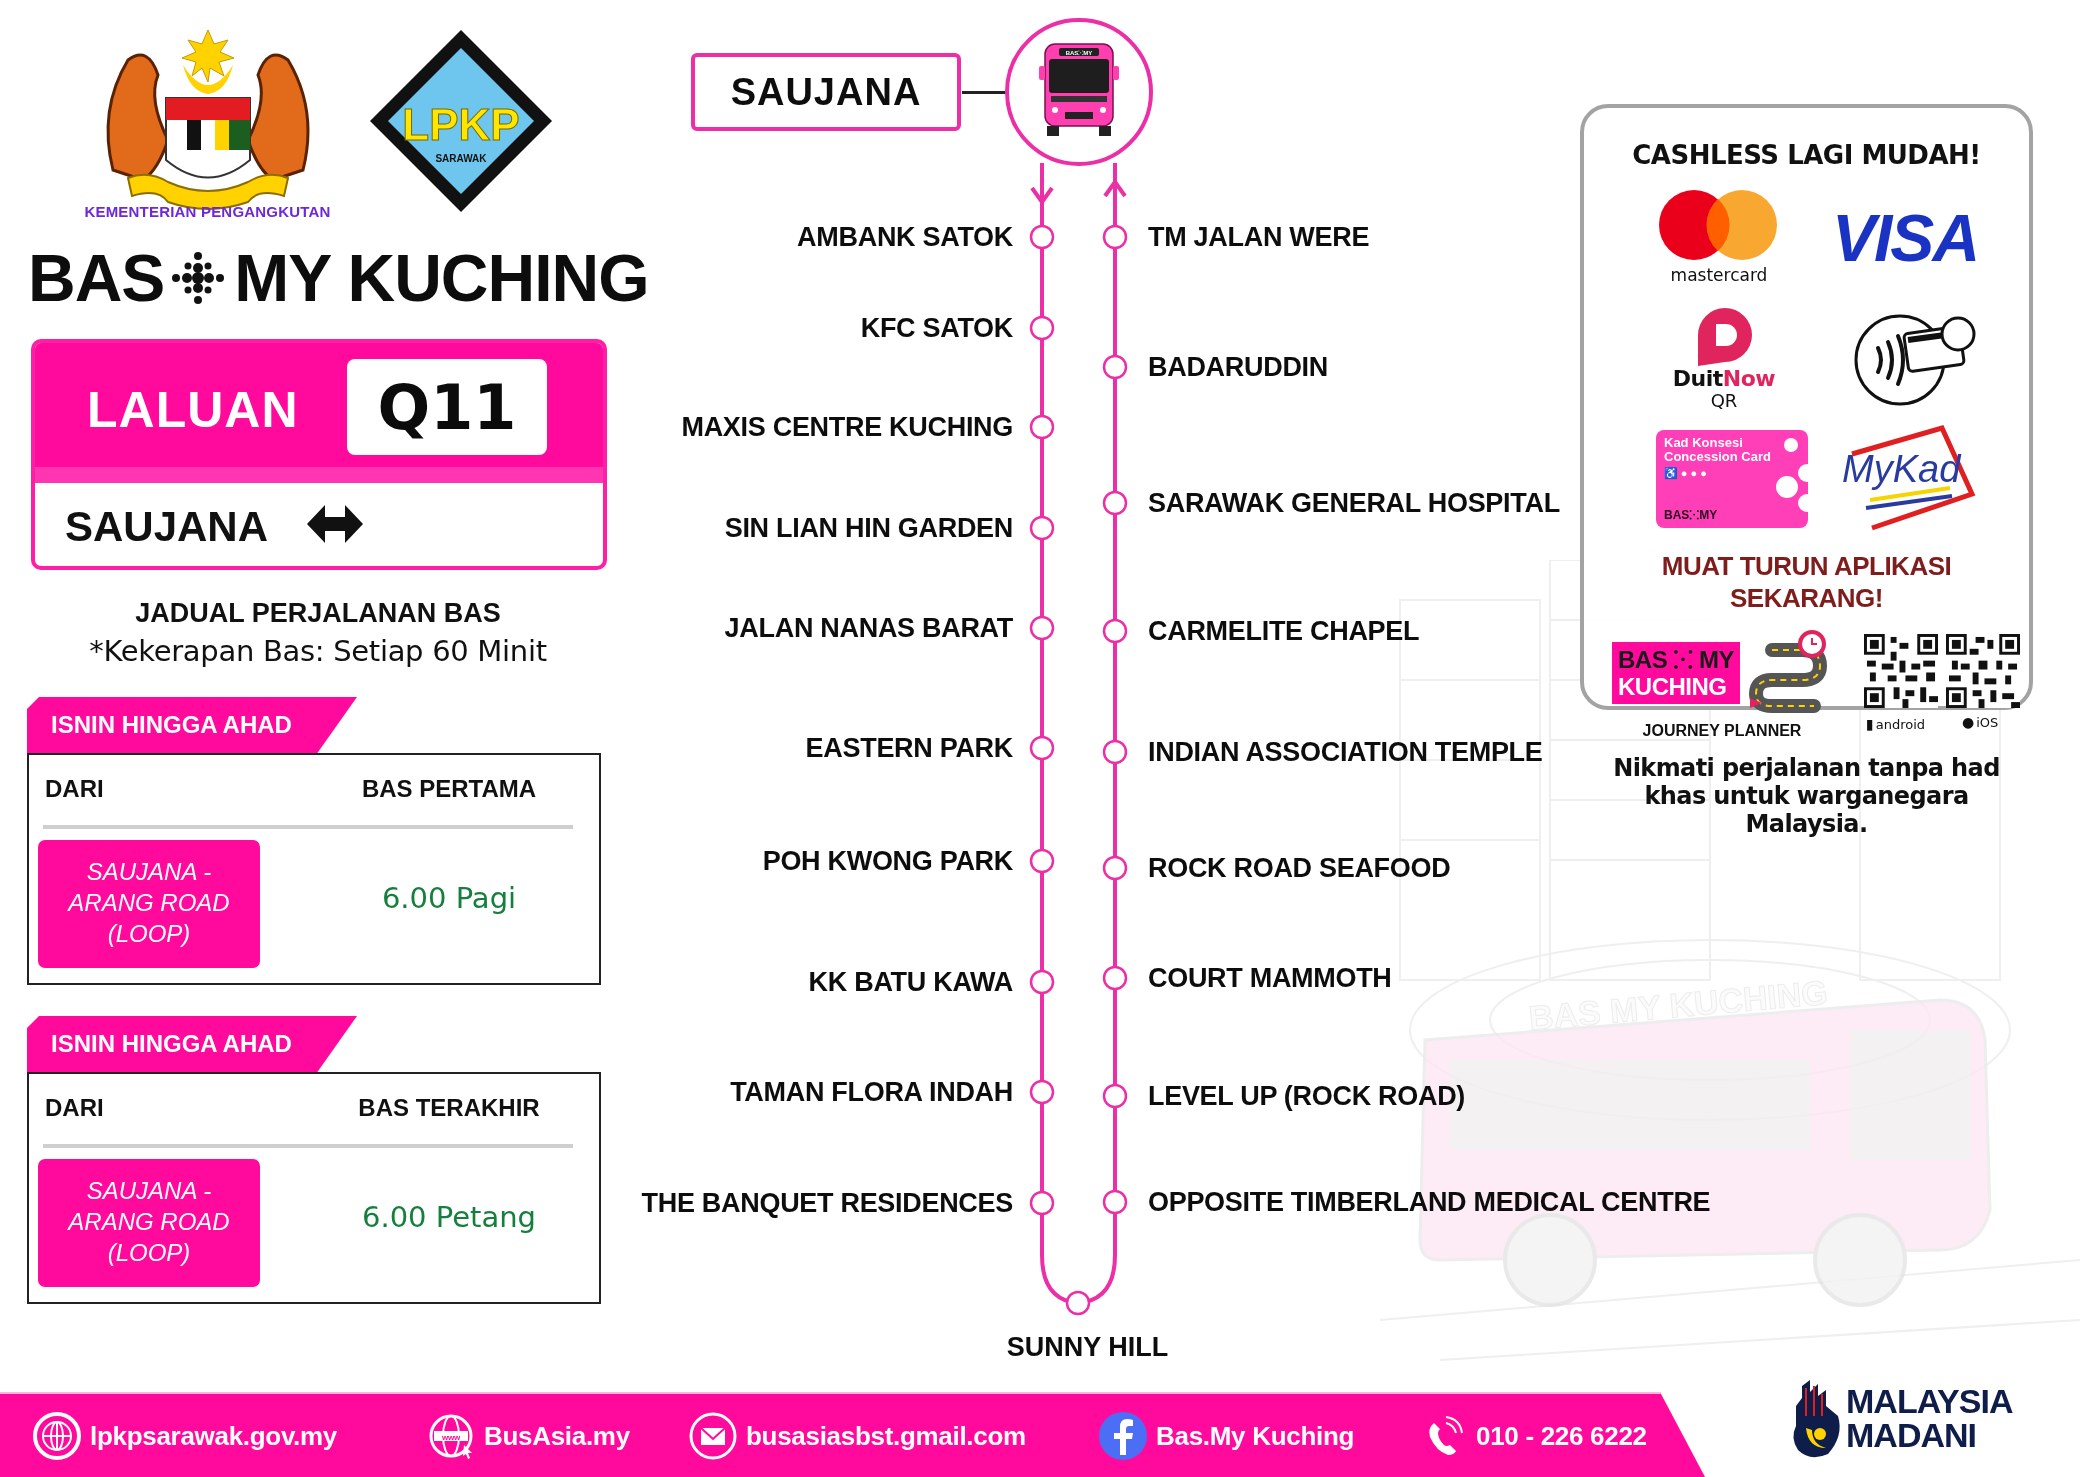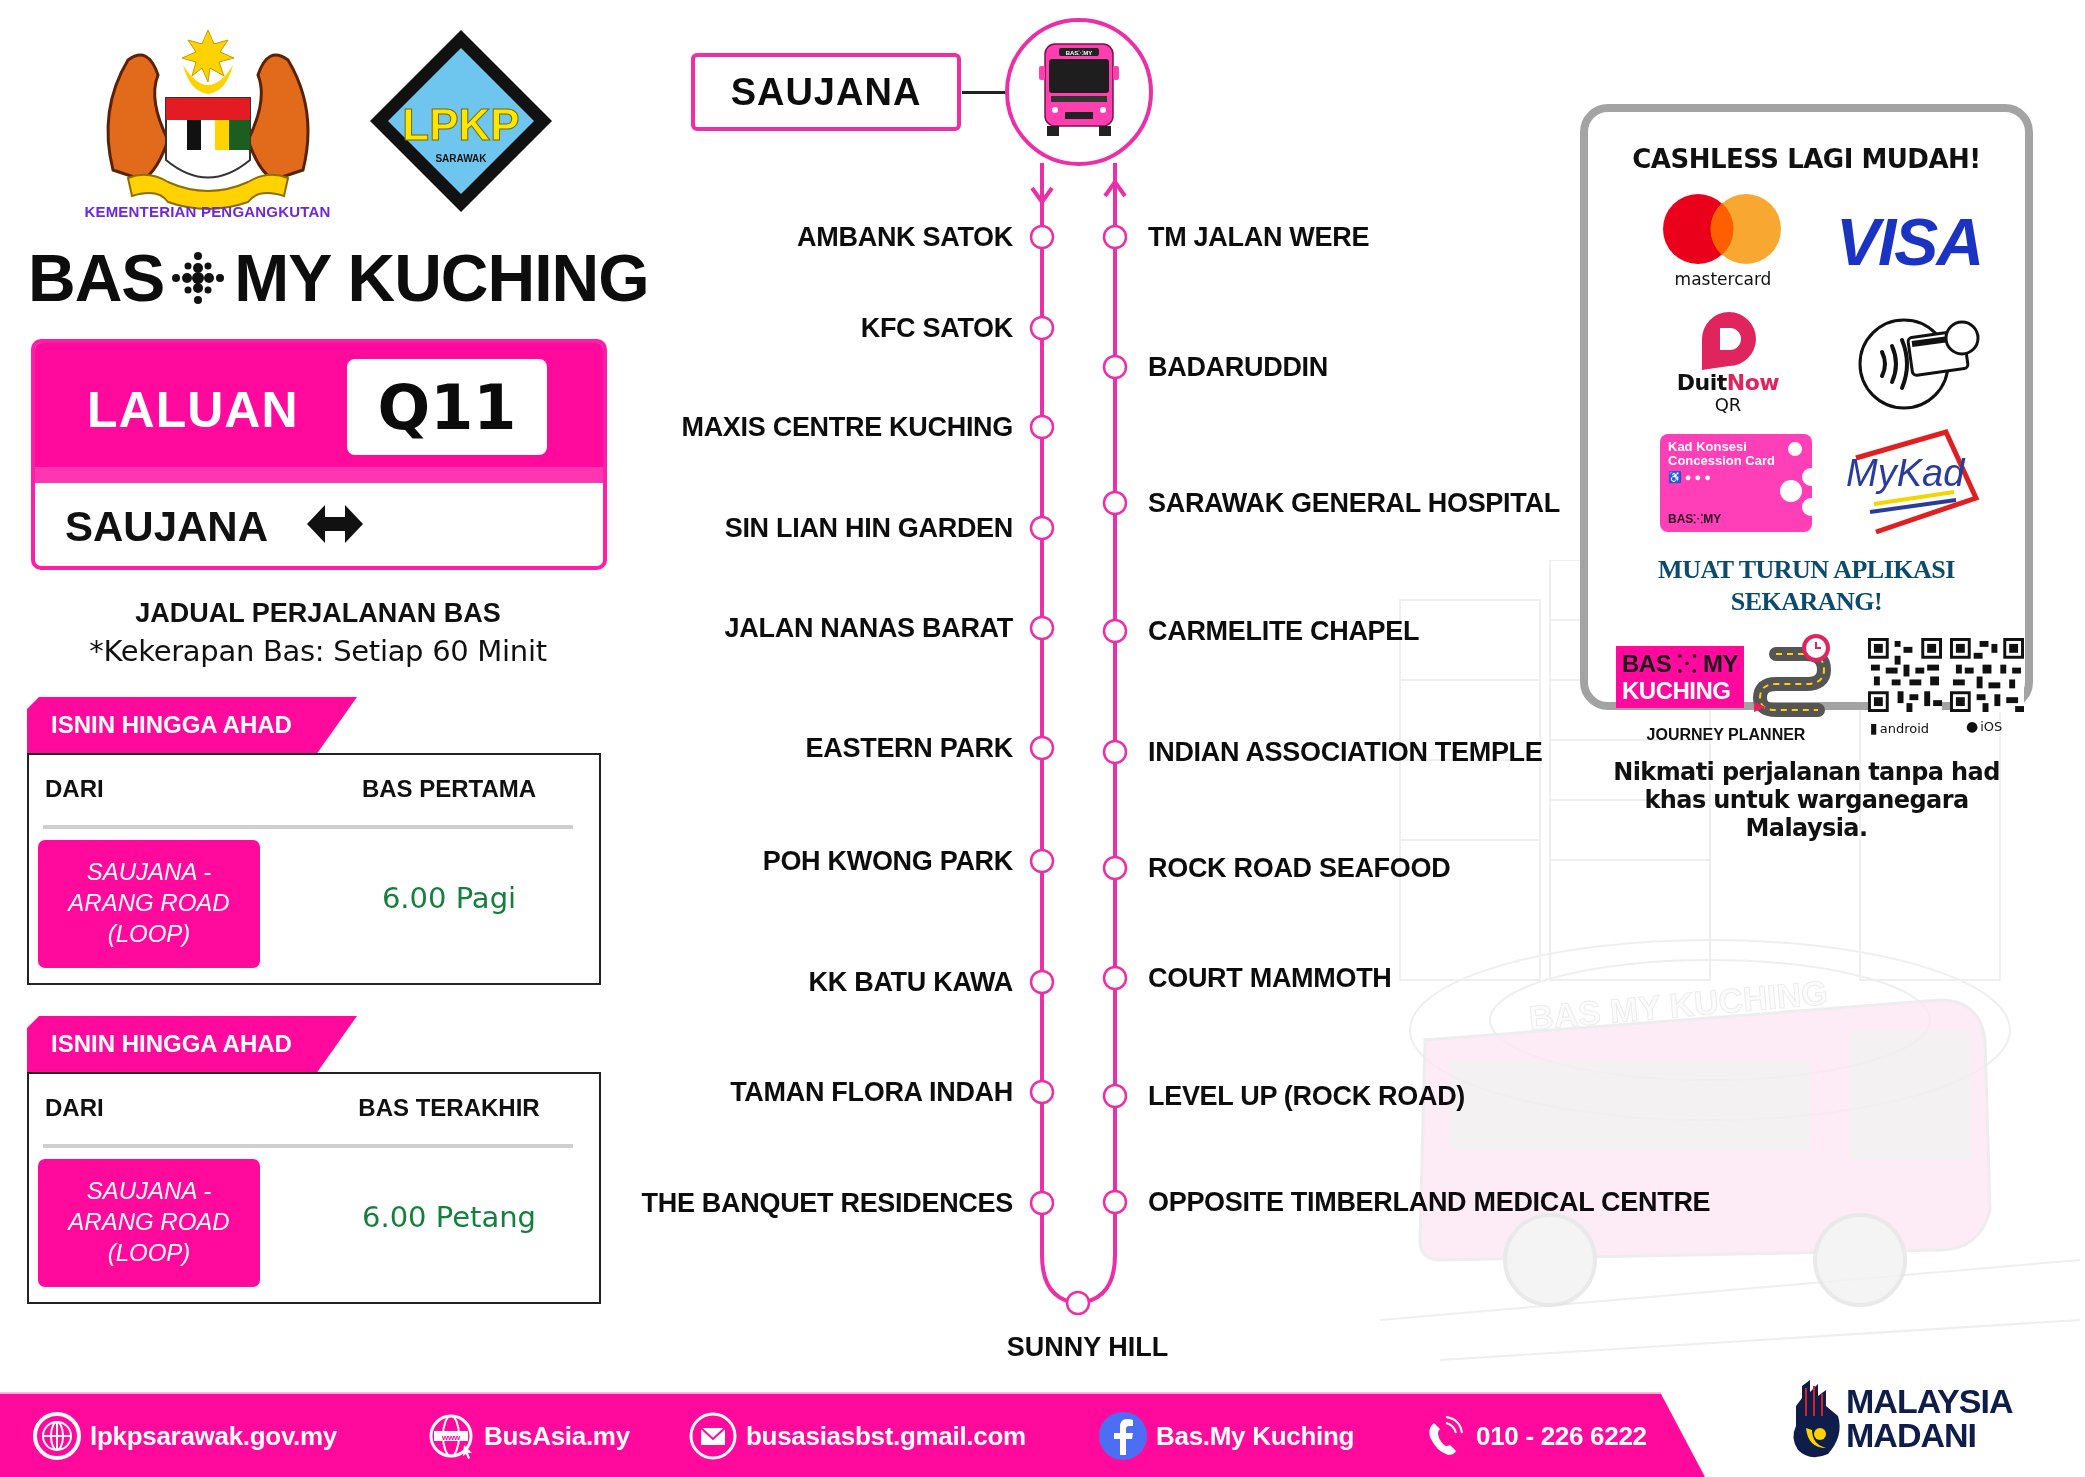--- a/index.html
+++ b/index.html
@@ -44,35 +44,35 @@
   .origin-box { left: 691px; top: 53px; width: 270px; height: 78px; border: 4px solid #ec2fa6; border-radius: 6px; background: #fff; display: flex; align-items: center; justify-content: center; font-size: 38px; font-weight: 700; letter-spacing: 1px; color: #0d0d0d; }
   .origin-connector { left: 962px; top: 91px; width: 44px; height: 3px; background: #222; }
   .bus-circle { left: 1005px; top: 18px; width: 148px; height: 148px; border: 4px solid #ec2fa6; border-radius: 50%; background: #fff; }
 
   .stop-label { position: absolute; font-size: 27px; font-weight: 700; color: #0d0d0d; white-space: nowrap; letter-spacing: -0.3px; transform: translateY(-50%); }
   .stop-label.left { right: calc(2085px - 1013px); text-align: right; }
   .stop-label.right { left: 1148px; }
   .sunny-label { left: 1000px; top: 1332px; width: 175px; text-align: center; font-size: 27px; font-weight: 700; color: #0d0d0d; }
 
   
-  .pay-card { left: 1580px; top: 104px; width: 453px; height: 606px; border: 8px solid #a3a3a3; border-radius: 28px; background: rgba(255,255,255,0.92); }
+  .pay-card { left: 1580px; top: 104px; width: 453px; height: 606px; border: 4px solid #a3a3a3; border-radius: 28px; background: rgba(255,255,255,0.92); }
   .pay-title { position: absolute; left: 0; top: 32px; width: 100%; text-align: center; font-size: 26px; font-weight: 700; color: #111; font-family: "DejaVu Sans", sans-serif; letter-spacing: -0.5px; }
   .mc { position: absolute; left: 72px; top: 80px; width: 124px; height: 74px; }
   .mc-label { position: absolute; left: 60px; top: 157px; width: 150px; text-align: center; font-size: 17px; color: #111; font-family: "DejaVu Sans", sans-serif; }
   .visa { position: absolute; left: 248px; top: 92px; font-size: 66px; font-weight: 700; font-style: italic; color: #1a33c2; letter-spacing: -2px; }
   .duitnow-pin { position: absolute; left: 112px; top: 198px; width: 58px; height: 62px; }
   .duitnow-label { position: absolute; left: 60px; top: 258px; width: 160px; text-align: center; font-size: 22px; font-weight: 700; color: #111; font-family: "DejaVu Sans", sans-serif; letter-spacing: -0.5px; }
   .duitnow-label .now { color: #e0245e; }
   .duitnow-qr { position: absolute; left: 60px; top: 282px; width: 160px; text-align: center; font-size: 18px; color: #111; font-family: "DejaVu Sans", sans-serif; }
   .contactless { position: absolute; left: 264px; top: 200px; width: 130px; height: 100px; }
   .concession { position: absolute; left: 72px; top: 322px; width: 152px; height: 98px; background: #ff3fb8; border-radius: 8px; color: #fff; padding: 6px 8px; font-size: 13px; font-weight: 700; line-height: 14px; }
   .concession .c-brand { position: absolute; left: 8px; bottom: 6px; font-size: 12px; color: #2a0a1e; }
   .concession .hole { position: absolute; border-radius: 50%; background: #fff; }
   .mykad { position: absolute; left: 248px; top: 316px; width: 150px; height: 108px; }
-  .app-title { position: absolute; left: 0; top: 442px; width: 100%; text-align: center; font-size: 26px; font-weight: 700; line-height: 32px; color: #0c4a6e; font-family: Liberation Serif, serif; letter-spacing: -0.5px; }
+  .app-title { position: absolute; left: 0; top: 442px; width: 100%; text-align: center; font-size: 26px; font-weight: 700; line-height: 32px; color: #7f1d1d; font-family: Liberation Sans, sans-serif; letter-spacing: -0.5px; }
   .app-logo { position: absolute; left: 28px; top: 534px; width: 128px; height: 62px; background: #ff0a9c; color: #fff; font-weight: 700; font-size: 24px; line-height: 27px; padding: 4px 6px; letter-spacing: -0.5px; }
   .app-logo .dark { color: #1a1a1a; }
   .app-road { position: absolute; left: 158px; top: 522px; width: 88px; height: 84px; }
   .journey-label { position: absolute; left: 28px; top: 614px; width: 220px; text-align: center; font-size: 16px; font-weight: 700; color: #111; }
   .qr { position: absolute; width: 74px; height: 74px; }
   .qr-label { position: absolute; font-size: 13px; color: #111; font-family: "DejaVu Sans", sans-serif; display: flex; align-items: center; gap: 2px; }
   .app-note { position: absolute; left: 0; top: 646px; width: 100%; text-align: center; font-size: 24px; line-height: 28px; color: #111; font-family: "DejaVu Sans", sans-serif; font-weight: 700; letter-spacing: -0.6px; }
 
   
   .footer { left: 0; top: 1392px; width: 1705px; height: 85px; background: #ff0a9c; clip-path: polygon(0 0, 1660px 0, 1705px 85px, 0 85px); border-top: 2px solid #ffb6e0; }

